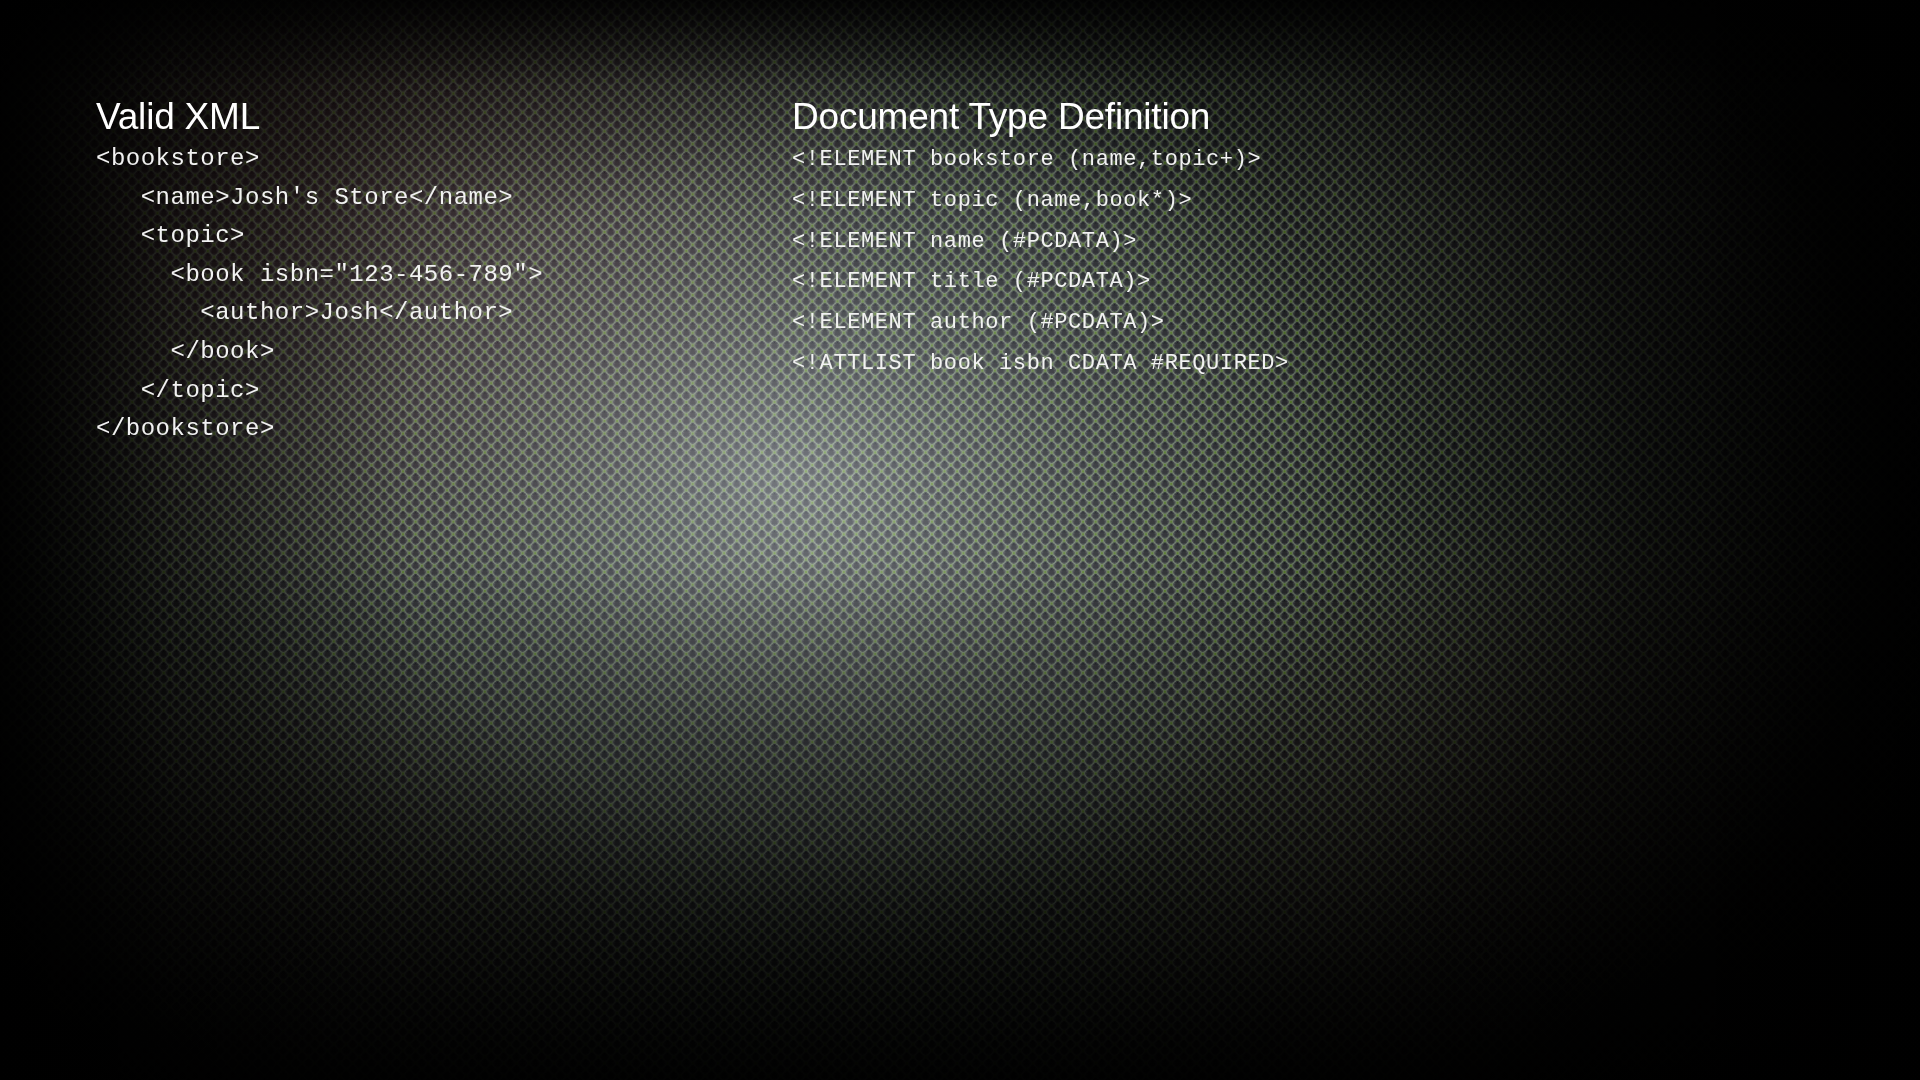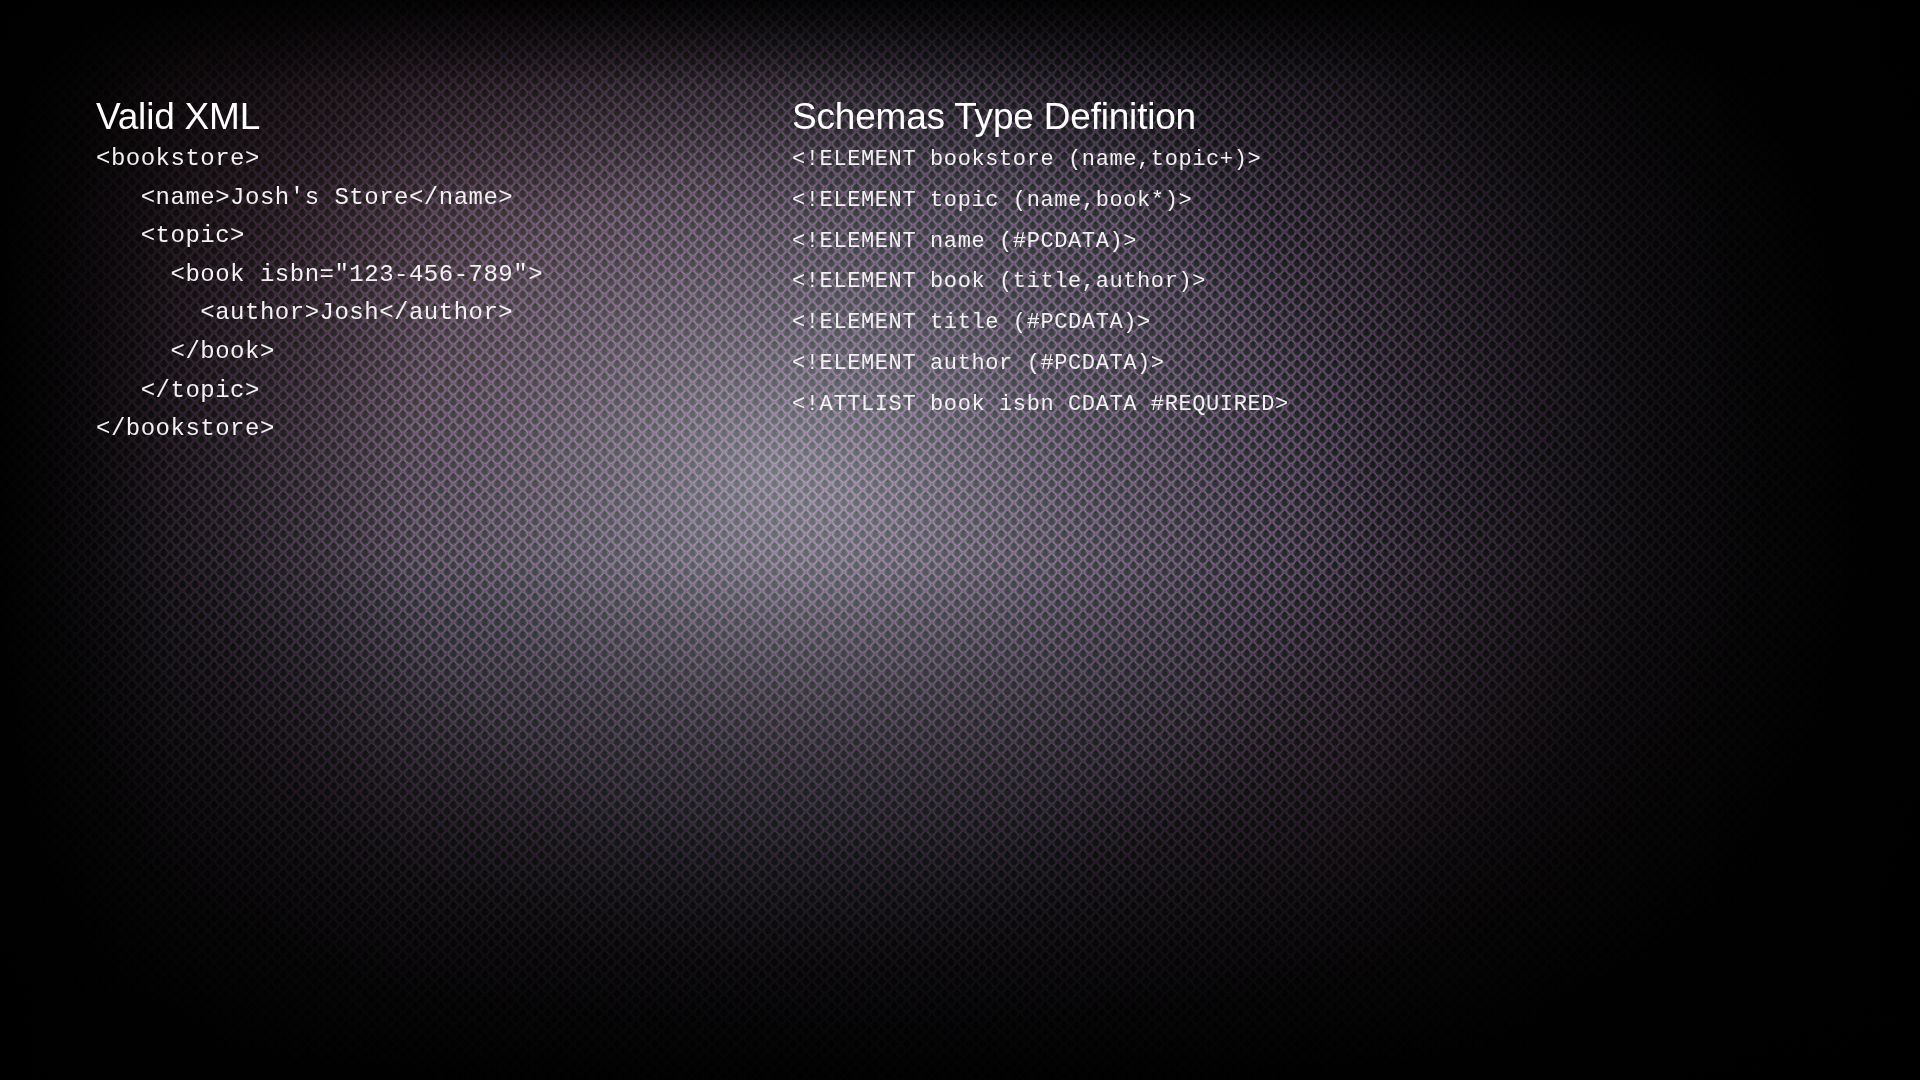--- a/index.html
+++ b/index.html
@@ -12,21 +12,21 @@
     height: 1080px;
     overflow: hidden;
     font-family: "Liberation Sans", sans-serif;
   }
 
   #slide {
     position: relative;
     width: 1920px;
     height: 1080px;
     overflow: hidden;
-    background: #701a75;
+    background: #4d7c0f;
     text-decoration: underline;
   }
 
   
   .mesh, .mesh2, .sheen, .vignette, .vignette2, .tint {
     position: absolute;
     inset: 0;
     pointer-events: none;
   }
 
@@ -142,26 +142,25 @@
         <div class="line">   &lt;topic&gt;</div>
         <div class="line">     &lt;book isbn="123-456-789"&gt;</div>
         <div class="line">       &lt;author&gt;Josh&lt;/author&gt;</div>
         <div class="line">     &lt;/book&gt;</div>
         <div class="line">   &lt;/topic&gt;</div>
         <div class="line">&lt;/bookstore&gt;</div>
       </div>
     </div>
 
     <div class="column right">
-      <div class="heading">Schemas Type Definition</div>
+      <div class="heading">Document Type Definition</div>
       <div class="code">
         <div class="line">&lt;!ELEMENT bookstore (name,topic+)&gt;</div>
         <div class="line">&lt;!ELEMENT topic (name,book*)&gt;</div>
         <div class="line">&lt;!ELEMENT name (#PCDATA)&gt;</div>
-        <div class="line">&lt;!ELEMENT book (title,author)&gt;</div>
         <div class="line">&lt;!ELEMENT title (#PCDATA)&gt;</div>
         <div class="line">&lt;!ELEMENT author (#PCDATA)&gt;</div>
         <div class="line">&lt;!ATTLIST book isbn CDATA #REQUIRED&gt;</div>
       </div>
     </div>
 
   </div>
 </div>
 
 </body></html>

